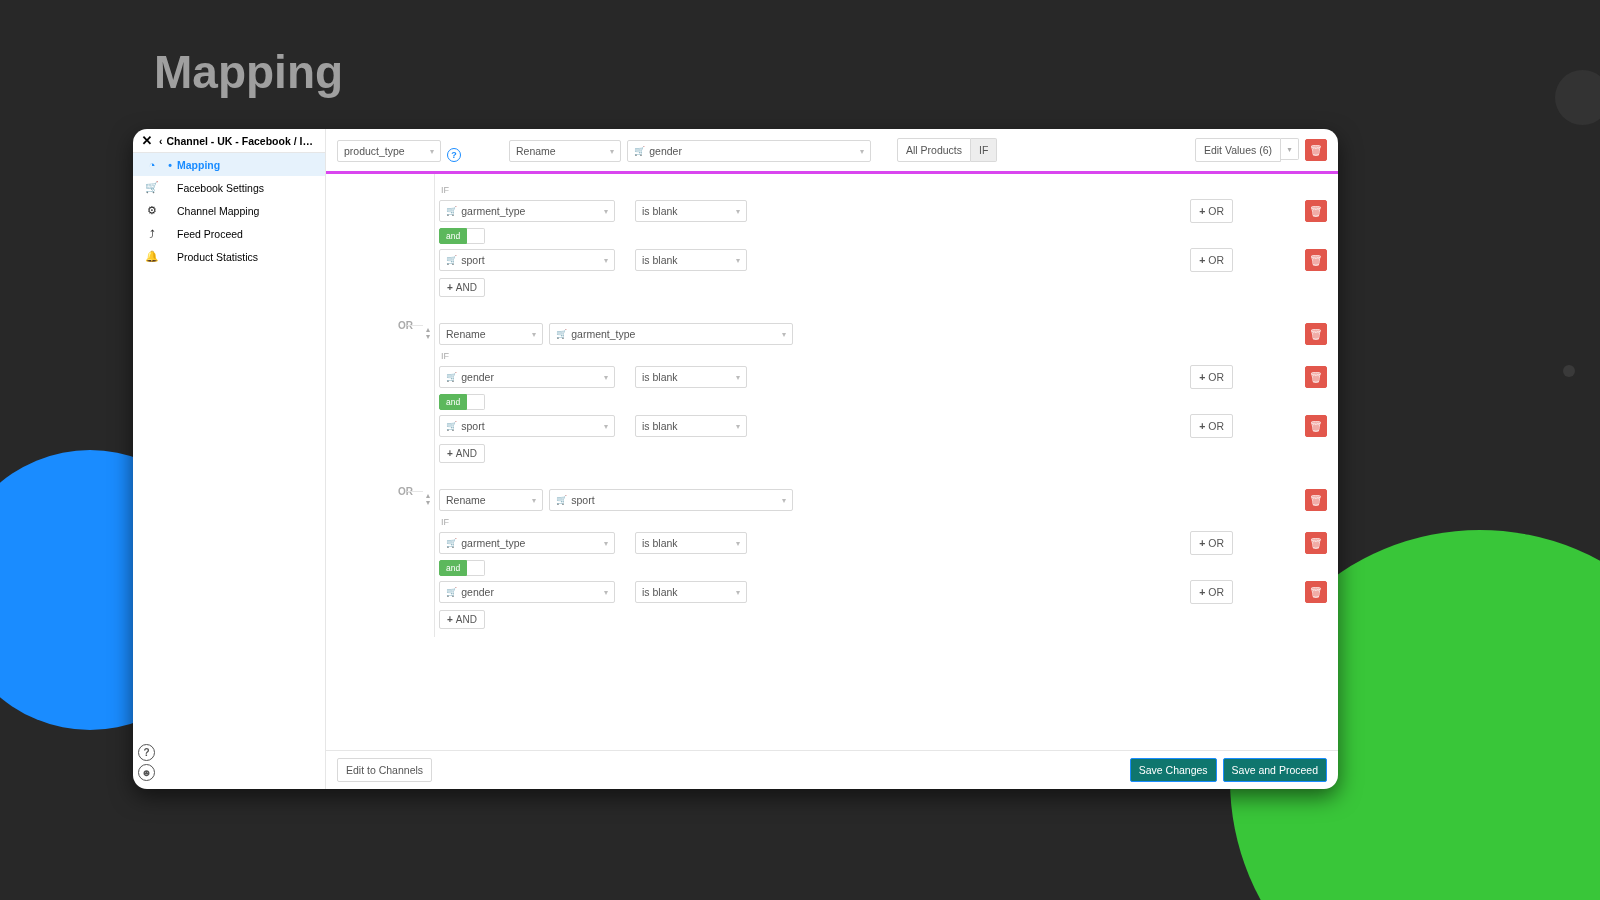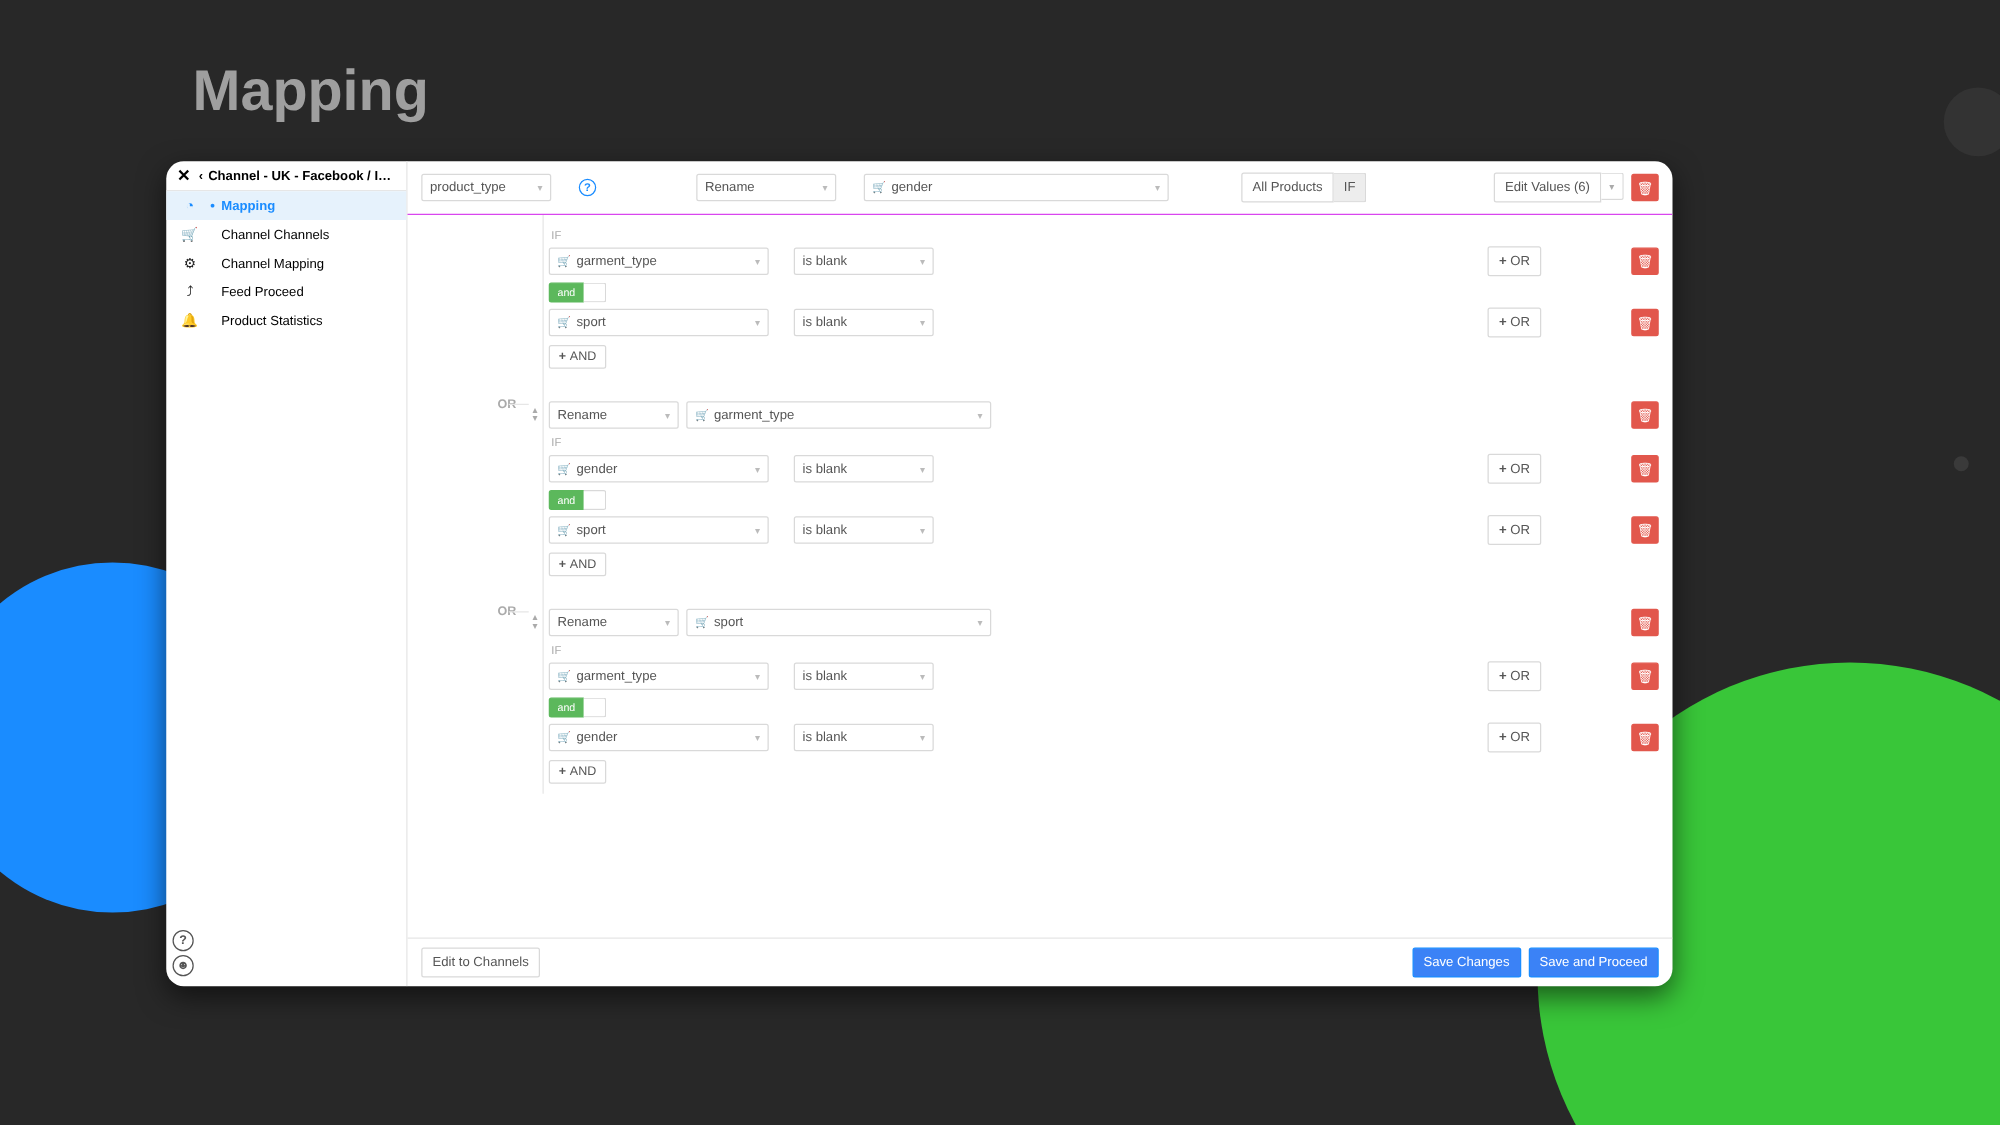--- a/index.html
+++ b/index.html
@@ -17,29 +17,29 @@
 .sb-title{font-weight:bold;white-space:nowrap;overflow:hidden;text-overflow:ellipsis;flex:1}
 .sb-item{display:flex;align-items:center;height:23px;font-size:10.5px;cursor:pointer;padding-left:6px}
 .sb-item.active{background:#e6f2fc;color:#1a8cff;font-weight:bold}
 .sb-item.active .sb-ico{color:#1a8cff}
 .sb-ico{width:26px;text-align:center;color:#222;font-size:11px}
 .sb-dot{width:10px;display:inline-block;text-align:center}
 .sb-label{padding-left:2px}
 .sb-help{position:absolute;bottom:8px;left:5px;display:flex;flex-direction:column;gap:3px}
 .sb-help span{width:17px;height:17px;border:1.5px solid #555;border-radius:50%;display:flex;align-items:center;justify-content:center;font-size:10px;cursor:pointer;color:#555;font-weight:bold}
 .main{flex:1;display:flex;flex-direction:column;min-width:0}
-.toolbar{border-bottom:1px solid #d946ef;padding:9px 11px;display:flex;align-items:center;gap:22px}
+.toolbar{border-bottom:3px solid #d946ef;padding:9px 11px;display:flex;align-items:flex-end;gap:6px}
 .sel{background:#fff;border:1px solid #d9d9d9;border-radius:2px;height:22px;display:flex;align-items:center;padding:0 6px;font-size:10.5px;color:#555;cursor:pointer;position:relative}
 .sel .caret{margin-left:auto;color:#bbb;font-size:8px;padding-left:8px}
 .cart-ico{font-size:9px;margin-right:4px;color:#555}
 .help-ico{width:14px;height:14px;border:1.2px solid #1a8cff;border-radius:50%;color:#1a8cff;display:flex;align-items:center;justify-content:center;font-size:9px;font-weight:bold;cursor:pointer}
 .btn{background:#fff;border:1px solid #d9d9d9;border-radius:2px;height:22px;padding:11px 8px;font-size:10.5px;display:flex;align-items:center;cursor:pointer;color:#555}
 .btn-grey{background:#ededed}
 .btn-red{background:#e2574c;color:#fff;border-color:#e2574c;width:22px;justify-content:center;padding:0}
-.btn-blue{background:#3b82f6;color:#fff;border-color:#1a8cff}
+.btn-blue{background:#0f766e;color:#fff;border-color:#1a8cff}
 .seg{display:flex}
 .seg>*{border-radius:0}
 .seg>:first-child{border-radius:2px 0 0 2px}
 .seg>:last-child{border-radius:0 2px 2px 0;border-left:none}
 .content{flex:1;overflow-y:auto;position:relative;padding:0 11px 5px 11px}
 .tree-vline{position:absolute;left:97px;top:0;bottom:0;width:1px;background:#e6e6e6}
 .or-block{position:relative;margin-top:8px}
 .sorter{position:absolute;left:-13px;top:3px;display:flex;flex-direction:column;line-height:7px;font-size:8px;color:#aaa;cursor:pointer}
 .rule-hdr{display:flex;align-items:center;gap:6px}
 .cond-area{margin-top:6px}
@@ -80,21 +80,21 @@
     </div>
     <div id="sb-items">
         <div class="sb-item active">
           <span class="sb-ico">◔</span>
           <span class="sb-dot">•</span>
           <span class="sb-label">Mapping</span>
         </div>
         <div class="sb-item">
           <span class="sb-ico">🛒</span>
           <span class="sb-dot"></span>
-          <span class="sb-label">Channel Channels</span>
+          <span class="sb-label">Facebook Settings</span>
         </div>
         <div class="sb-item">
           <span class="sb-ico">⚙</span>
           <span class="sb-dot"></span>
           <span class="sb-label">Channel Mapping</span>
         </div>
         <div class="sb-item">
           <span class="sb-ico">⤴</span>
           <span class="sb-dot"></span>
           <span class="sb-label">Feed Proceed</span>

